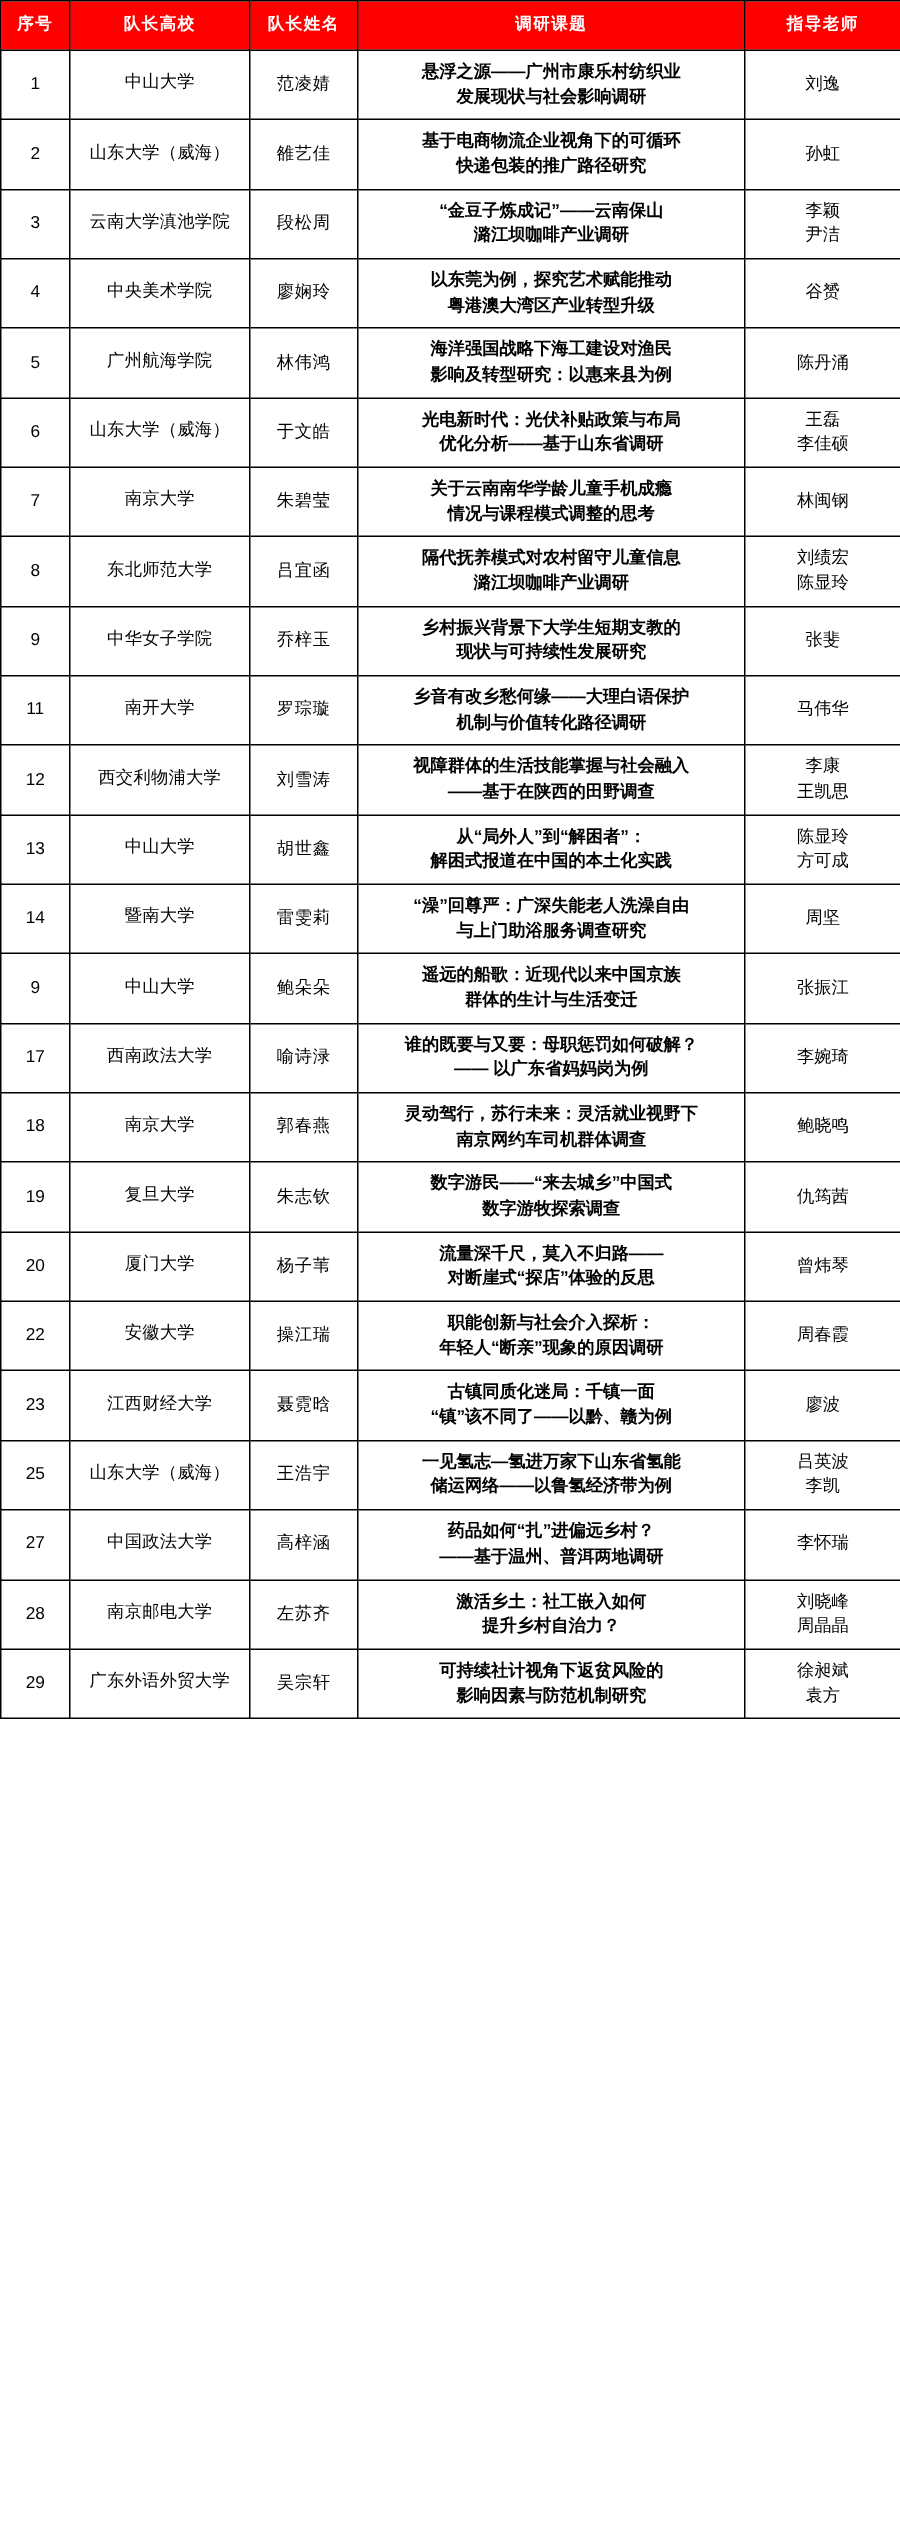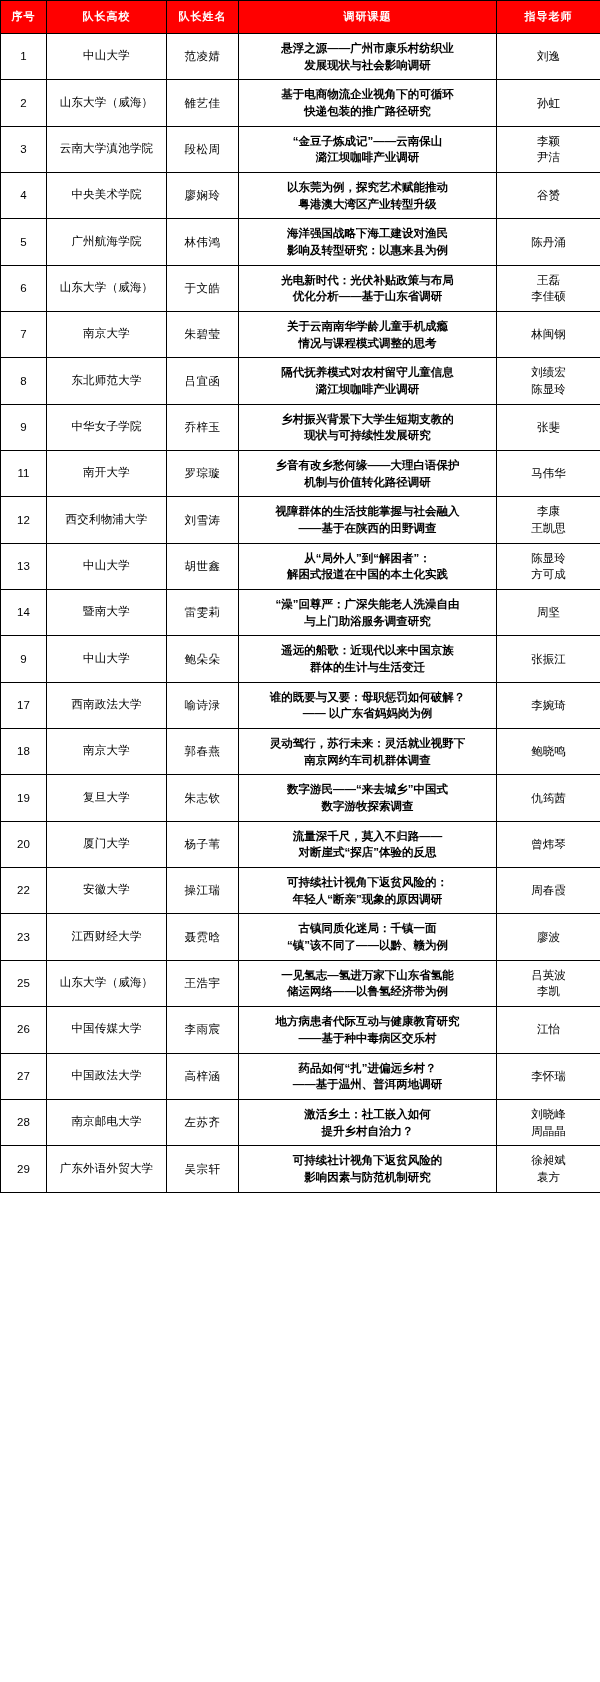--- a/index.html
+++ b/index.html
@@ -289,21 +289,21 @@
         </td>
         <td class="mentor">
           <span class="line">曾炜琴</span>
         </td>
       </tr>
       <tr>
         <td class="seq">22</td>
         <td class="school">安徽大学</td>
         <td class="name">操江瑞</td>
         <td class="topic">
-          <span class="line">可持续社计视角下返贫风险的：</span>
+          <span class="line">职能创新与社会介入探析：</span>
           <span class="line">年轻人“断亲”现象的原因调研</span>
         </td>
         <td class="mentor">
           <span class="line">周春霞</span>
         </td>
       </tr>
       <tr>
         <td class="seq">23</td>
         <td class="school">江西财经大学</td>
         <td class="name">聂霓晗</td>
@@ -319,32 +319,20 @@
         <td class="seq">25</td>
         <td class="school">山东大学（威海）</td>
         <td class="name">王浩宇</td>
         <td class="topic">
           <span class="line">一见氢志—氢进万家下山东省氢能</span>
           <span class="line">储运网络——以鲁氢经济带为例</span>
         </td>
         <td class="mentor">
           <span class="line">吕英波</span>
           <span class="line">李凯</span>
-        </td>
-      </tr>
-      <tr>
-        <td class="seq">26</td>
-        <td class="school">中国传媒大学</td>
-        <td class="name">李雨宸</td>
-        <td class="topic">
-          <span class="line">地方病患者代际互动与健康教育研究</span>
-          <span class="line">——基于种中毒病区交乐村</span>
-        </td>
-        <td class="mentor">
-          <span class="line">江怡</span>
         </td>
       </tr>
       <tr>
         <td class="seq">27</td>
         <td class="school">中国政法大学</td>
         <td class="name">高梓涵</td>
         <td class="topic">
           <span class="line">药品如何“扎”进偏远乡村？</span>
           <span class="line">——基于温州、普洱两地调研</span>
         </td>

